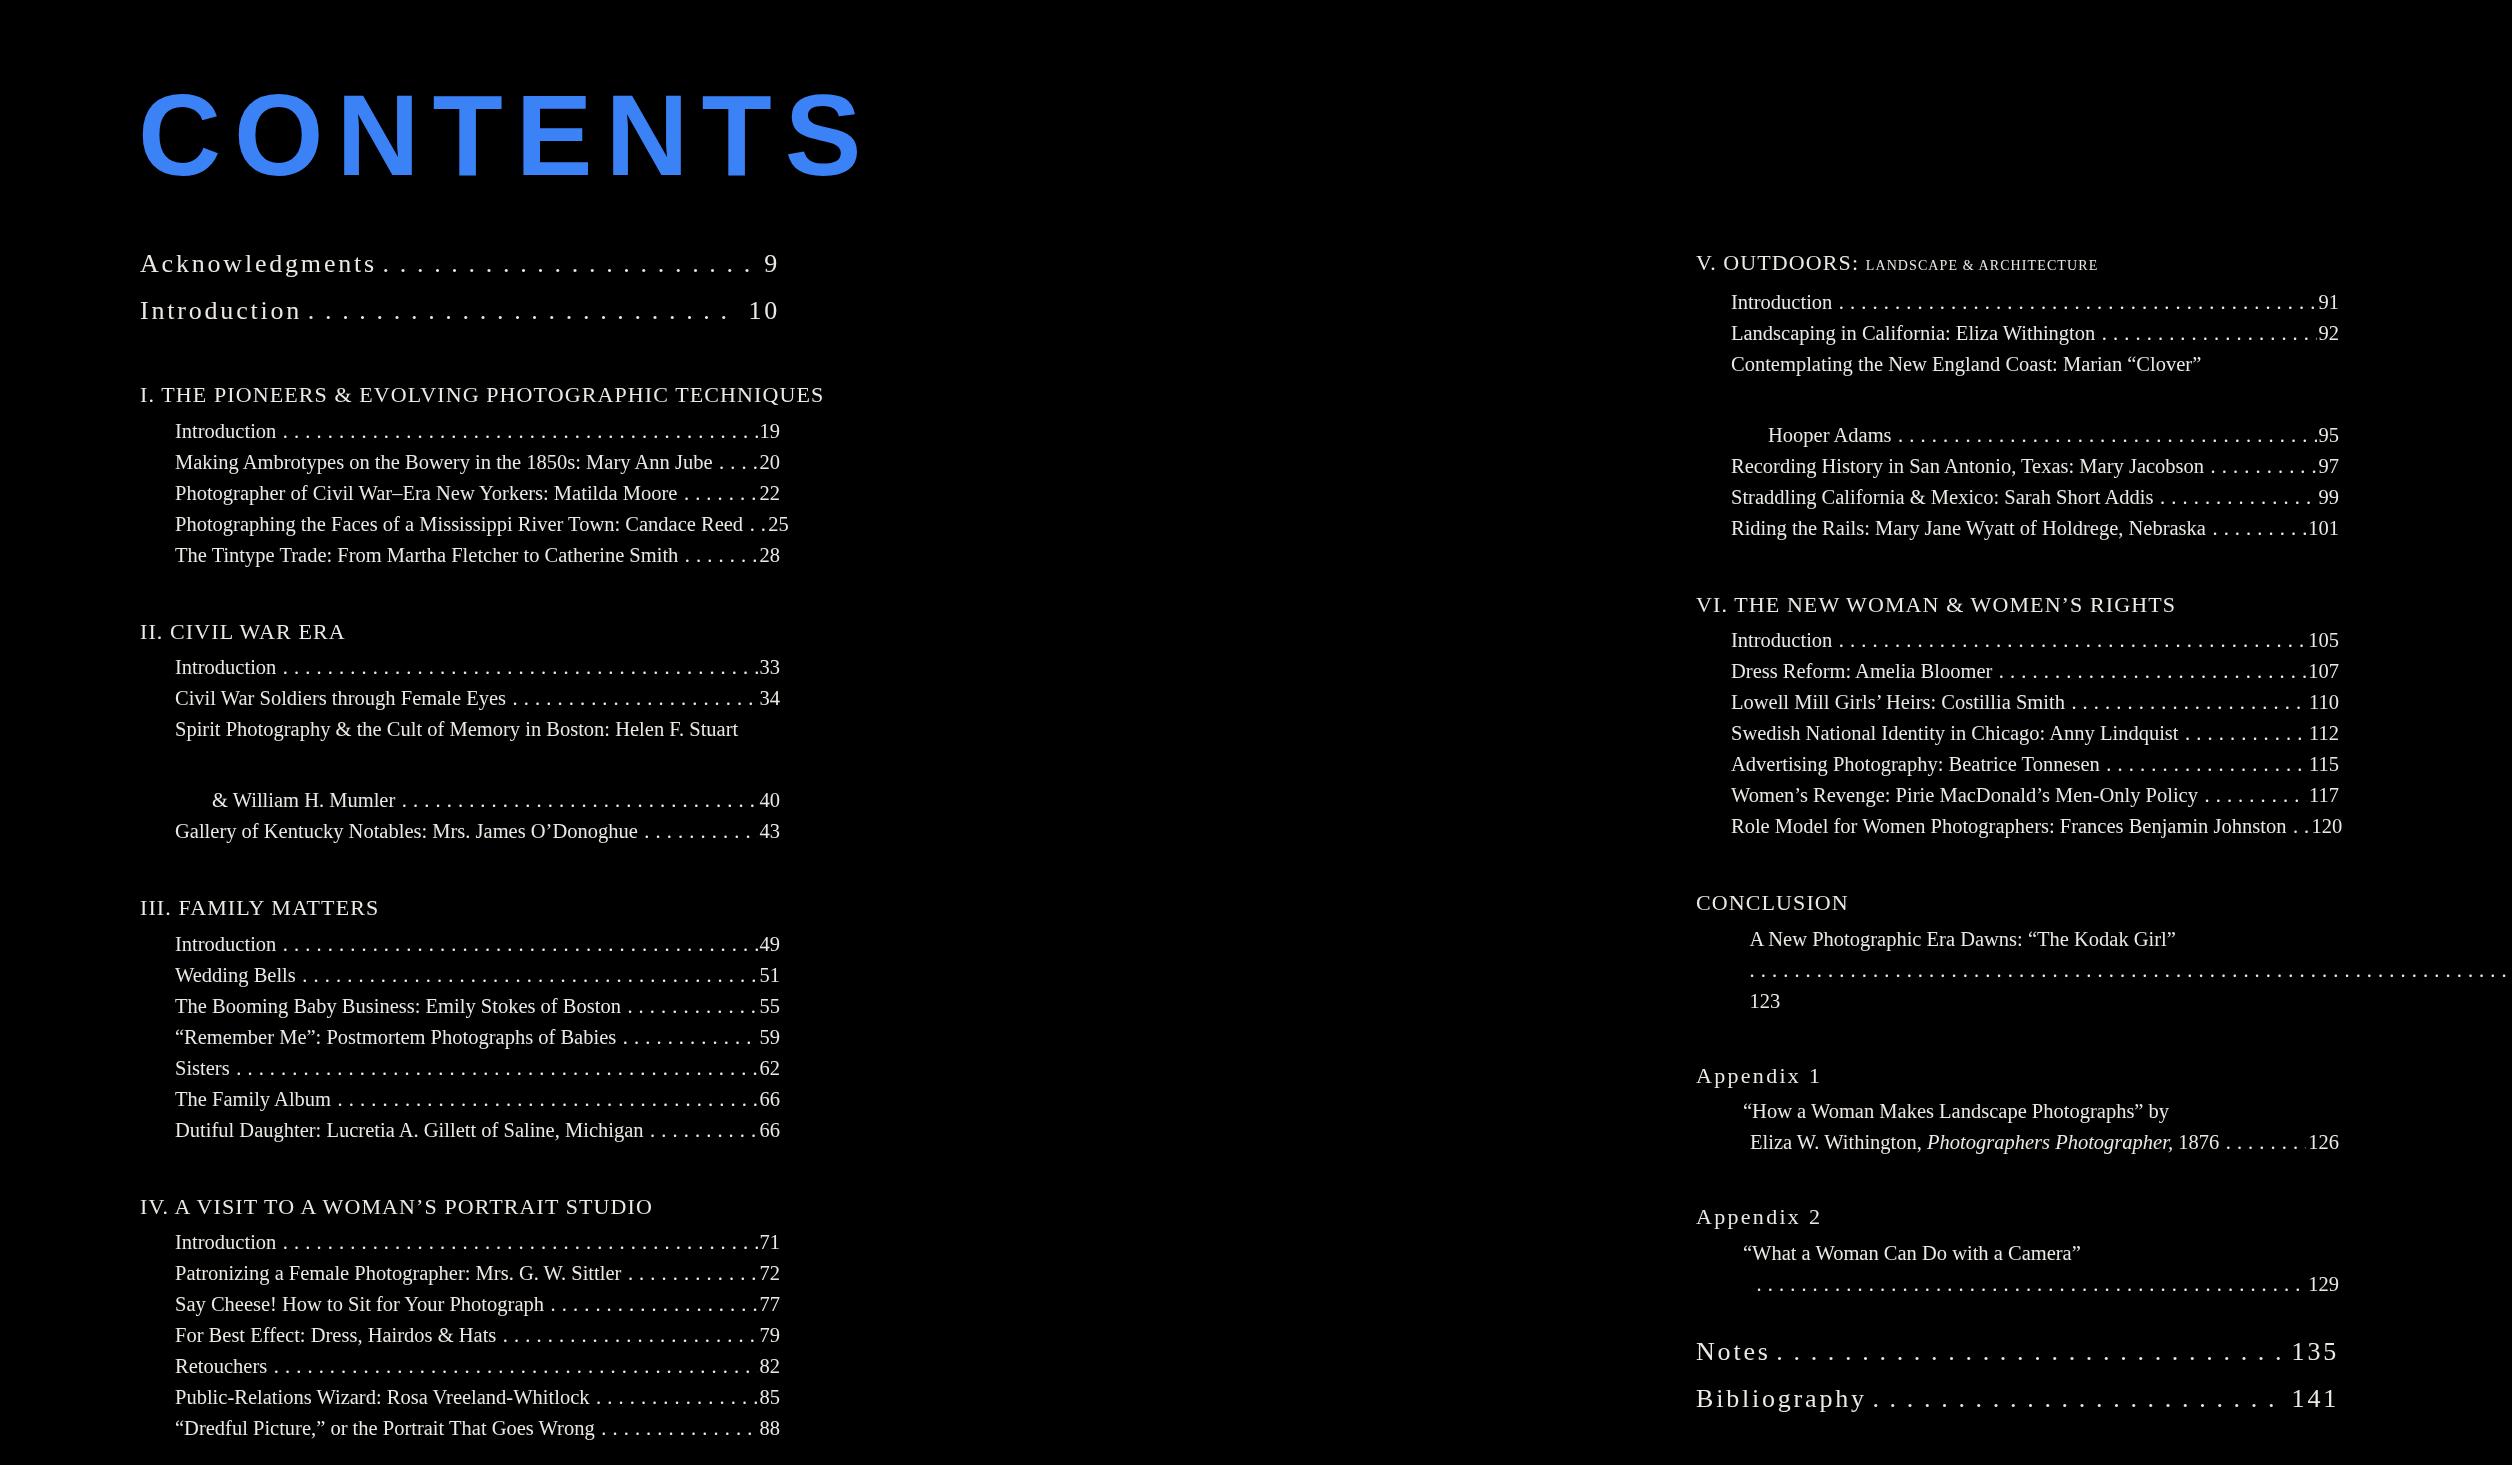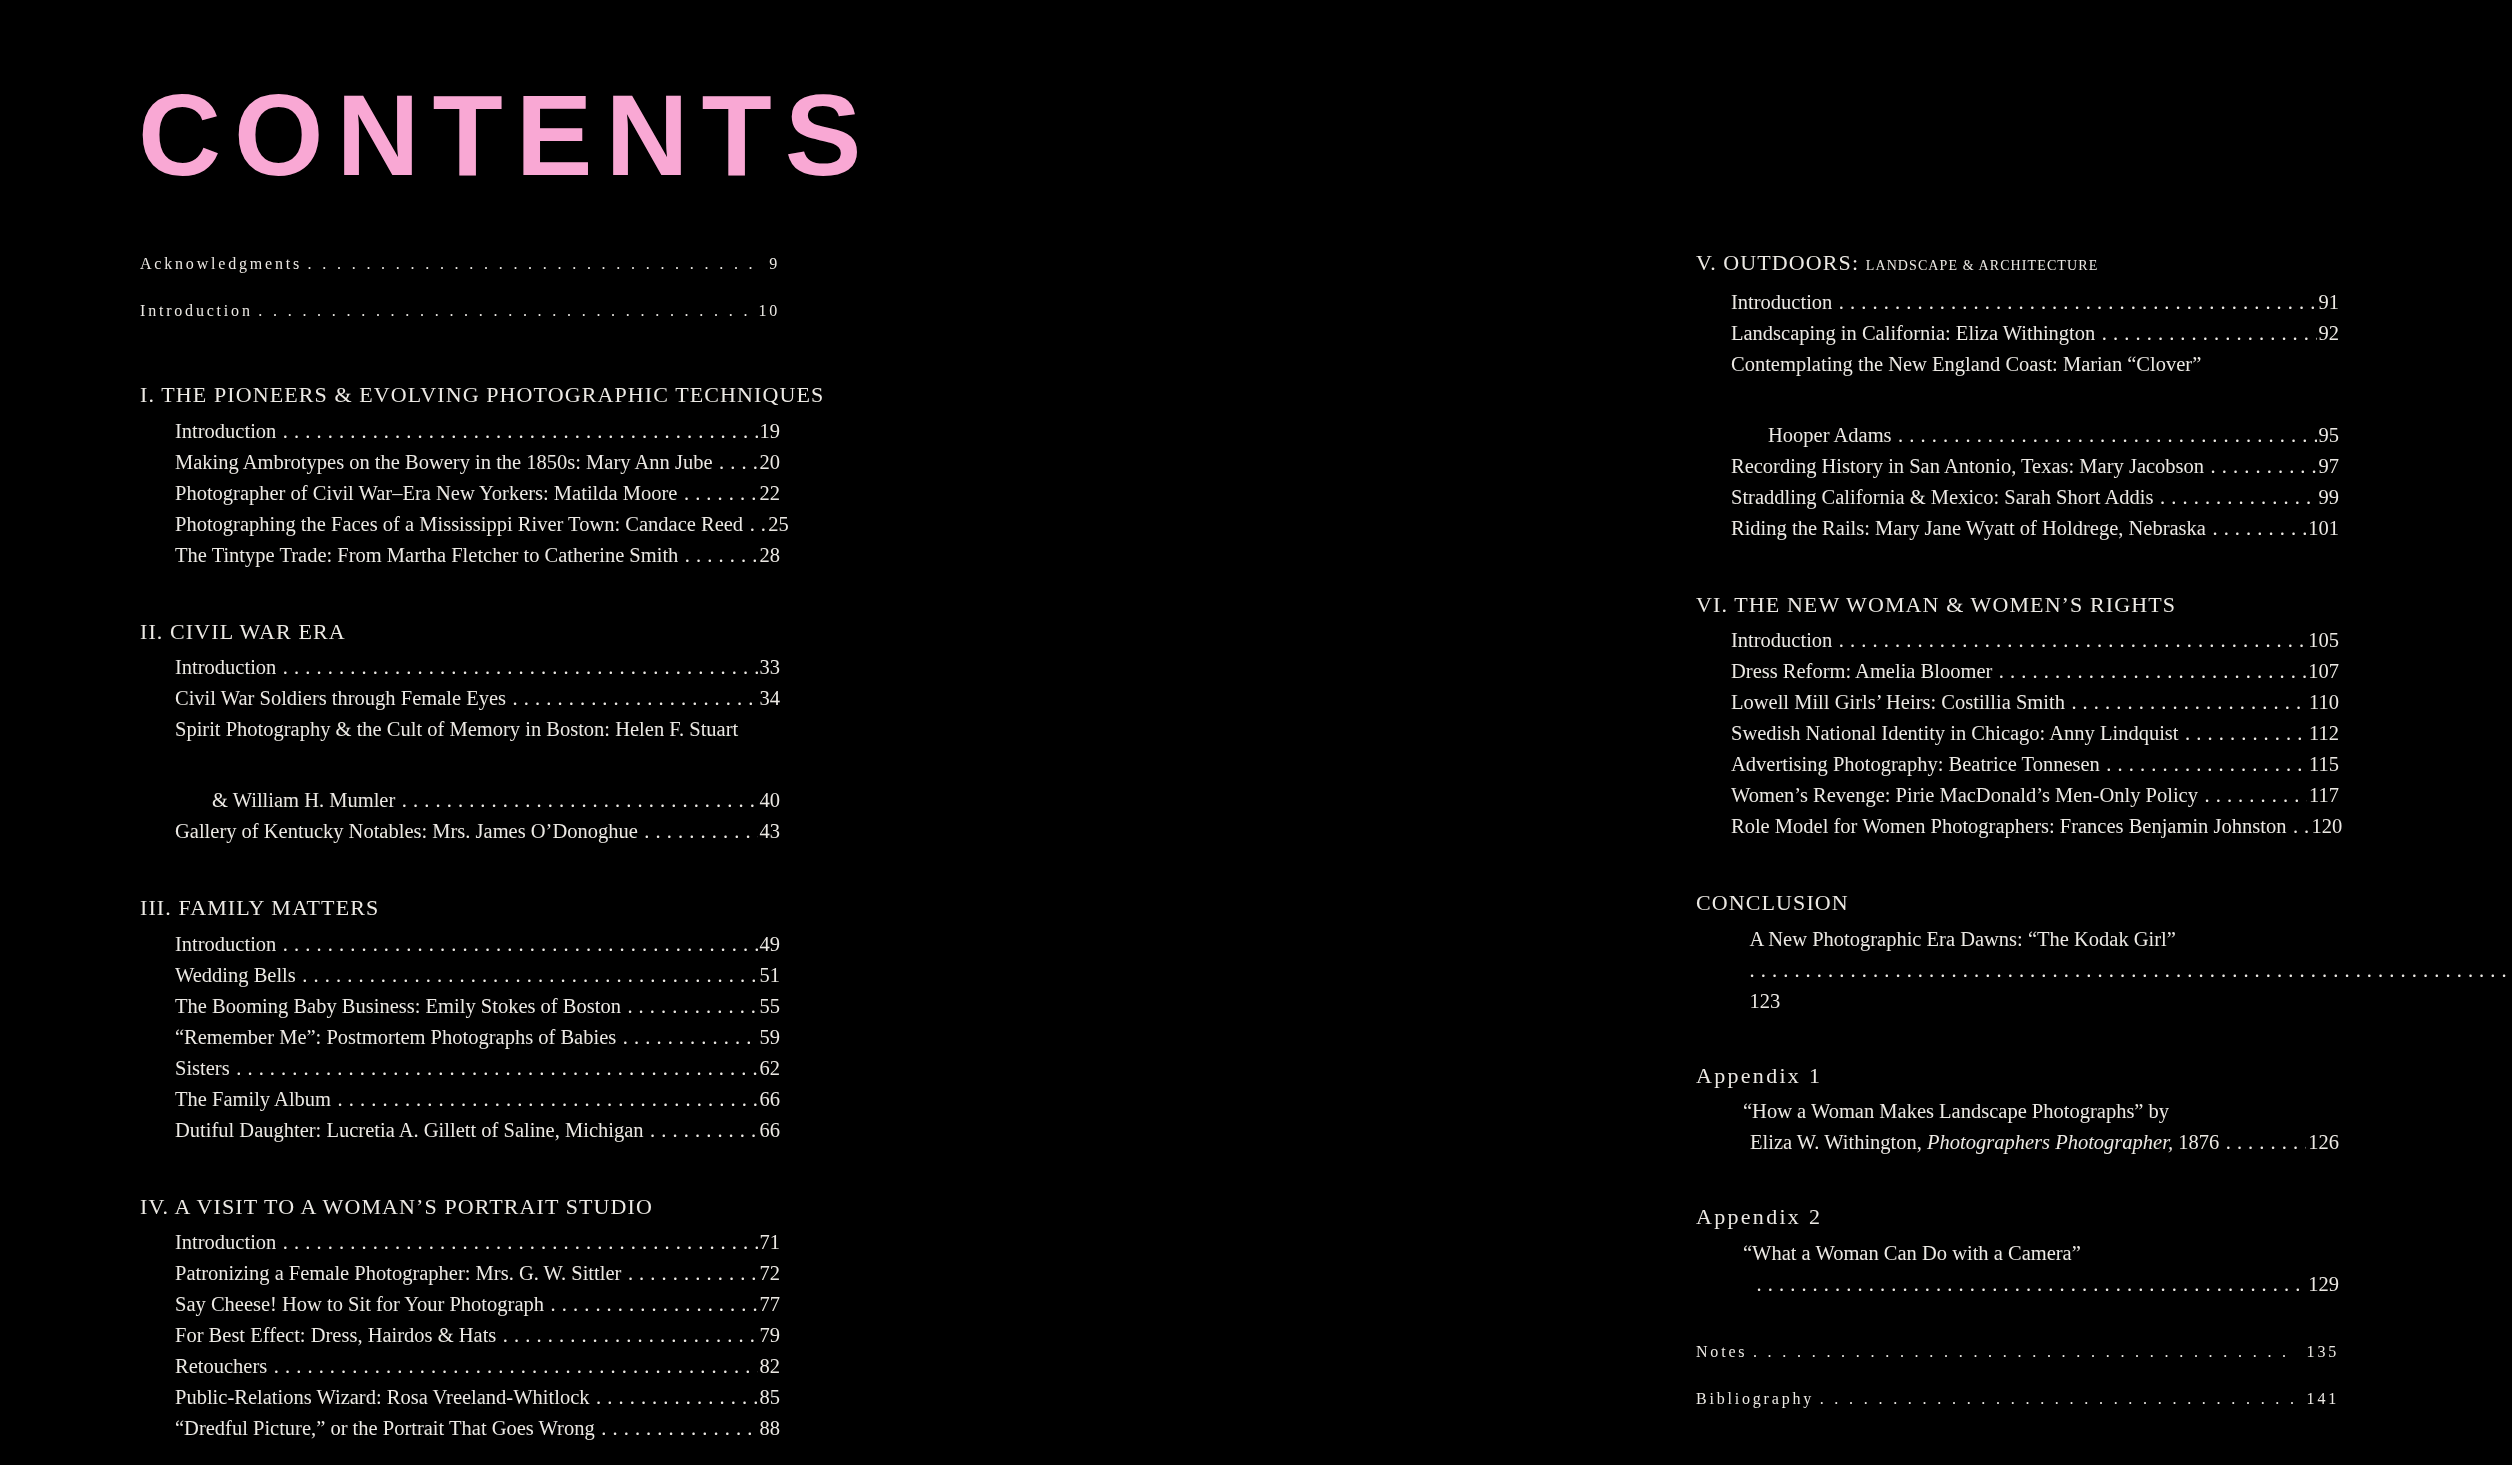--- a/index.html
+++ b/index.html
@@ -22,28 +22,28 @@
   .ind-item{padding-left:35px;}
   .ind-cont{padding-left:72px;margin-top:40px;}
   .ind-q1{padding-left:47px;flex-direction:column;}
   .ind-q2{padding-left:54px;}
   .label{white-space:nowrap;}
   .it{font-style:italic;}
   .dots{flex:1 1 auto;overflow:hidden;white-space:nowrap;min-width:16.7px;margin:0 1.9px 0 6.5px;}
   .dots::after{content:"......................................................................................................................................................";letter-spacing:6.1px;}
   .dots-wide::after{letter-spacing:10.7px;}
   .pg{white-space:nowrap;}
-  .fm-row{display:flex;align-items:flex-start;font-size:16px;letter-spacing:2.8px;line-height:47px;}
+  .fm-row{display:flex;align-items:flex-start;font-size:26px;letter-spacing:2.8px;line-height:47px;}
   .fm-row .dots{margin:0 11px 0 5.6px;}
 </style>
 </head>
 <body>
 
 <div class="page">
-  <div class="title" style="color: #f9a8d4;">CONTENTS</div>
+  <div class="title" style="color: #3b82f6;">CONTENTS</div>
   <div class="col col-left">
       <div class="block ">
         <div class="fm-row">
           <span class="label">Acknowledgments</span>
           <span class="dots dots-wide"></span>
           <span class="pg">9</span>
         </div>
         <div class="fm-row">
           <span class="label">Introduction</span>
           <span class="dots dots-wide"></span>

